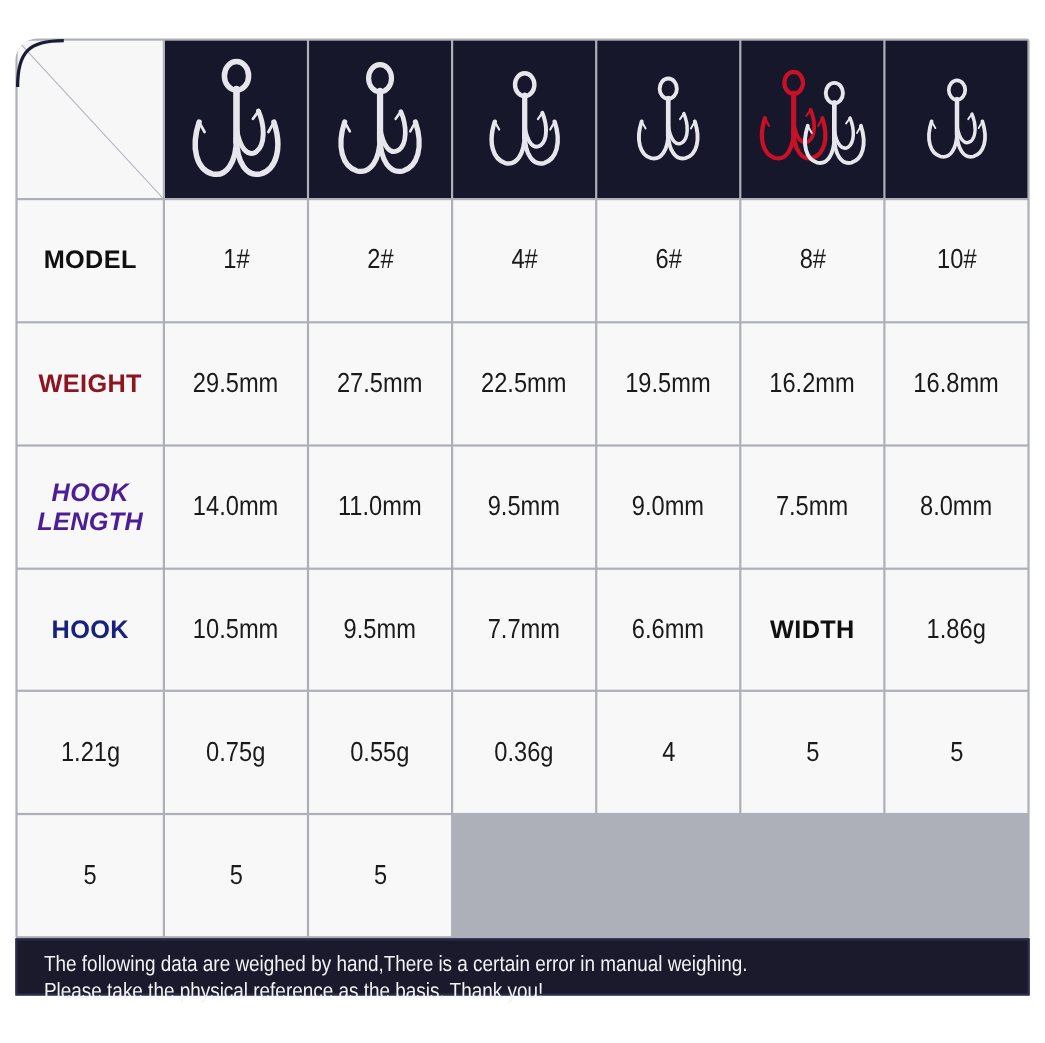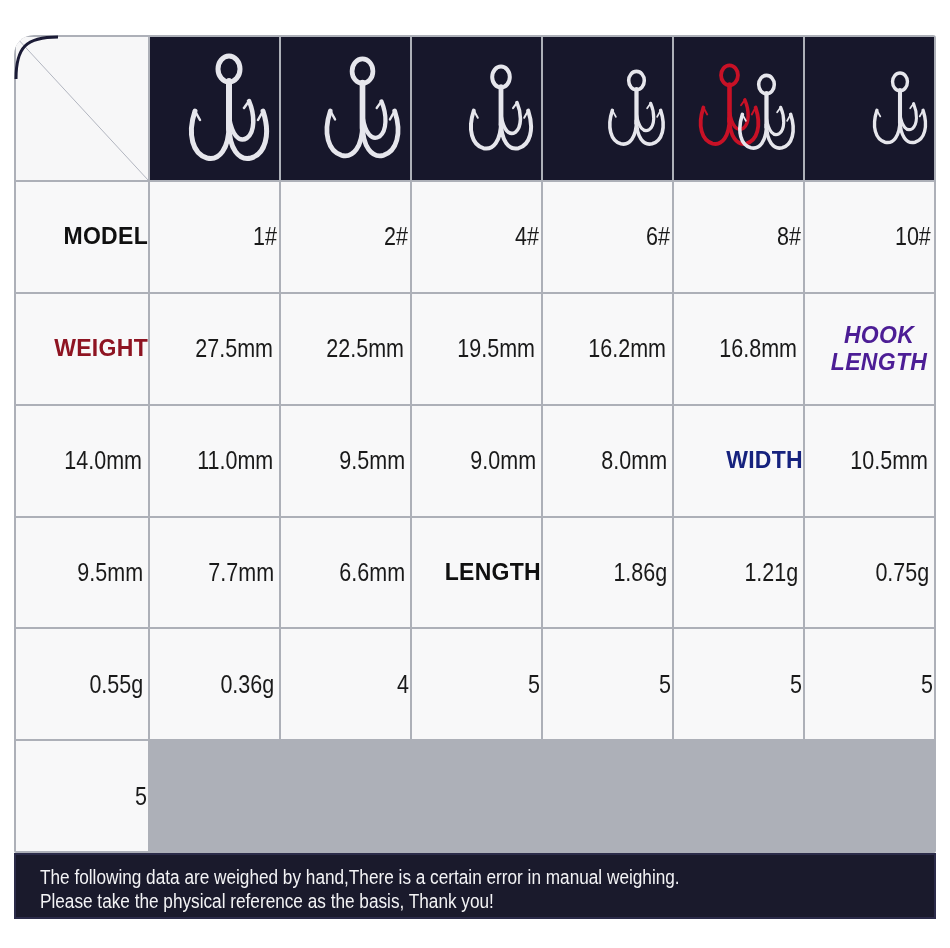--- a/index.html
+++ b/index.html
@@ -10,21 +10,21 @@
   
   .spec-table{
     position:absolute;left:14px;top:35px;width:922px;height:818px;
     background:#adb0b8;
     display:grid;
     grid-template-columns:132px repeat(6,1fr);
     grid-template-rows:143px repeat(6,1fr);
     gap:2px;padding:2px;box-sizing:border-box;
     border-radius:20px 3px 2px 2px;overflow:hidden;
   }
-  .cell{background:#f8f8f9;display:flex;align-items:center;justify-content:flex-end;position:relative;text-align:center;}
+  .cell{background:#f8f8f9;display:flex;align-items:center;justify-content:center;position:relative;text-align:center;}
   .hd{background:#17172b;}
   .corner{background:#f7f7f8;}
   .corner svg.diag{position:absolute;left:0;top:0;width:100%;height:100%;}
   .corner-arc{position:absolute;left:0;top:0;z-index:3;pointer-events:none;}
   
   .lab{font-weight:bold;font-size:23px;line-height:27px;color:#101010;letter-spacing:0.3px;}
   .lab.red{color:#8e1422;}
   .lab.green{color:#4c1d95;font-style:italic;}
   .lab.blue{color:#16227e;}
   
@@ -32,21 +32,21 @@
   .cond{display:inline-block;transform:scaleX(0.86);transform-origin:50% 50%;white-space:nowrap;}
   
   .hook{color:#e6e6ec;display:block;}
   .hook.red{color:#c81126;}
   .pair{position:relative;width:112px;height:92px;}
   .pair .hook{position:absolute;}
   .pair .hook.red{left:0;top:0;}
   .pair .hook.silver2{left:40px;top:10px;}
   
   .footnote{
-    position:absolute;left:14px;top:853px;width:922px;height:66px;
+    position:absolute;left:14px;top:853px;width:922px;height:52px;
     background:#1a1a2c;border:2px solid #2b2b49;box-sizing:border-box;
     color:#f3f3f5;padding:10px 10px 0 24px;
   }
   .fline{font-size:20px;line-height:24px;}
   .condL{display:inline-block;transform:scaleX(0.86);transform-origin:0 50%;white-space:nowrap;}
 </style>
 </head>
 <body>
 
 <svg width="0" height="0" style="position:absolute" aria-hidden="true">
@@ -131,20 +131,23 @@
         <span class="val cond">8#</span>
       </div>
     <div class="cell">
         <span class="val cond">10#</span>
       </div>
 
     <div class="cell">
         <span class="lab red">WEIGHT</span>
       </div>
     <div class="cell">
+        <span class="val cond">29.5mm</span>
+      </div>
+    <div class="cell">
         <span class="val cond">27.5mm</span>
       </div>
     <div class="cell">
         <span class="val cond">22.5mm</span>
       </div>
     <div class="cell">
         <span class="val cond">19.5mm</span>
       </div>
     <div class="cell">
         <span class="val cond">16.2mm</span>
@@ -162,41 +165,44 @@
     <div class="cell">
         <span class="val cond">11.0mm</span>
       </div>
     <div class="cell">
         <span class="val cond">9.5mm</span>
       </div>
     <div class="cell">
         <span class="val cond">9.0mm</span>
       </div>
     <div class="cell">
+        <span class="val cond">7.5mm</span>
+      </div>
+    <div class="cell">
         <span class="val cond">8.0mm</span>
       </div>
 
     <div class="cell">
-        <span class="lab blue">WIDTH</span>
+        <span class="lab blue">HOOK</span>
       </div>
     <div class="cell">
         <span class="val cond">10.5mm</span>
       </div>
     <div class="cell">
         <span class="val cond">9.5mm</span>
       </div>
     <div class="cell">
         <span class="val cond">7.7mm</span>
       </div>
     <div class="cell">
         <span class="val cond">6.6mm</span>
       </div>
 
     <div class="cell">
-        <span class="lab">LENGTH</span>
+        <span class="lab">WIDTH</span>
       </div>
     <div class="cell">
         <span class="val cond">1.86g</span>
       </div>
     <div class="cell">
         <span class="val cond">1.21g</span>
       </div>
     <div class="cell">
         <span class="val cond">0.75g</span>
       </div>

